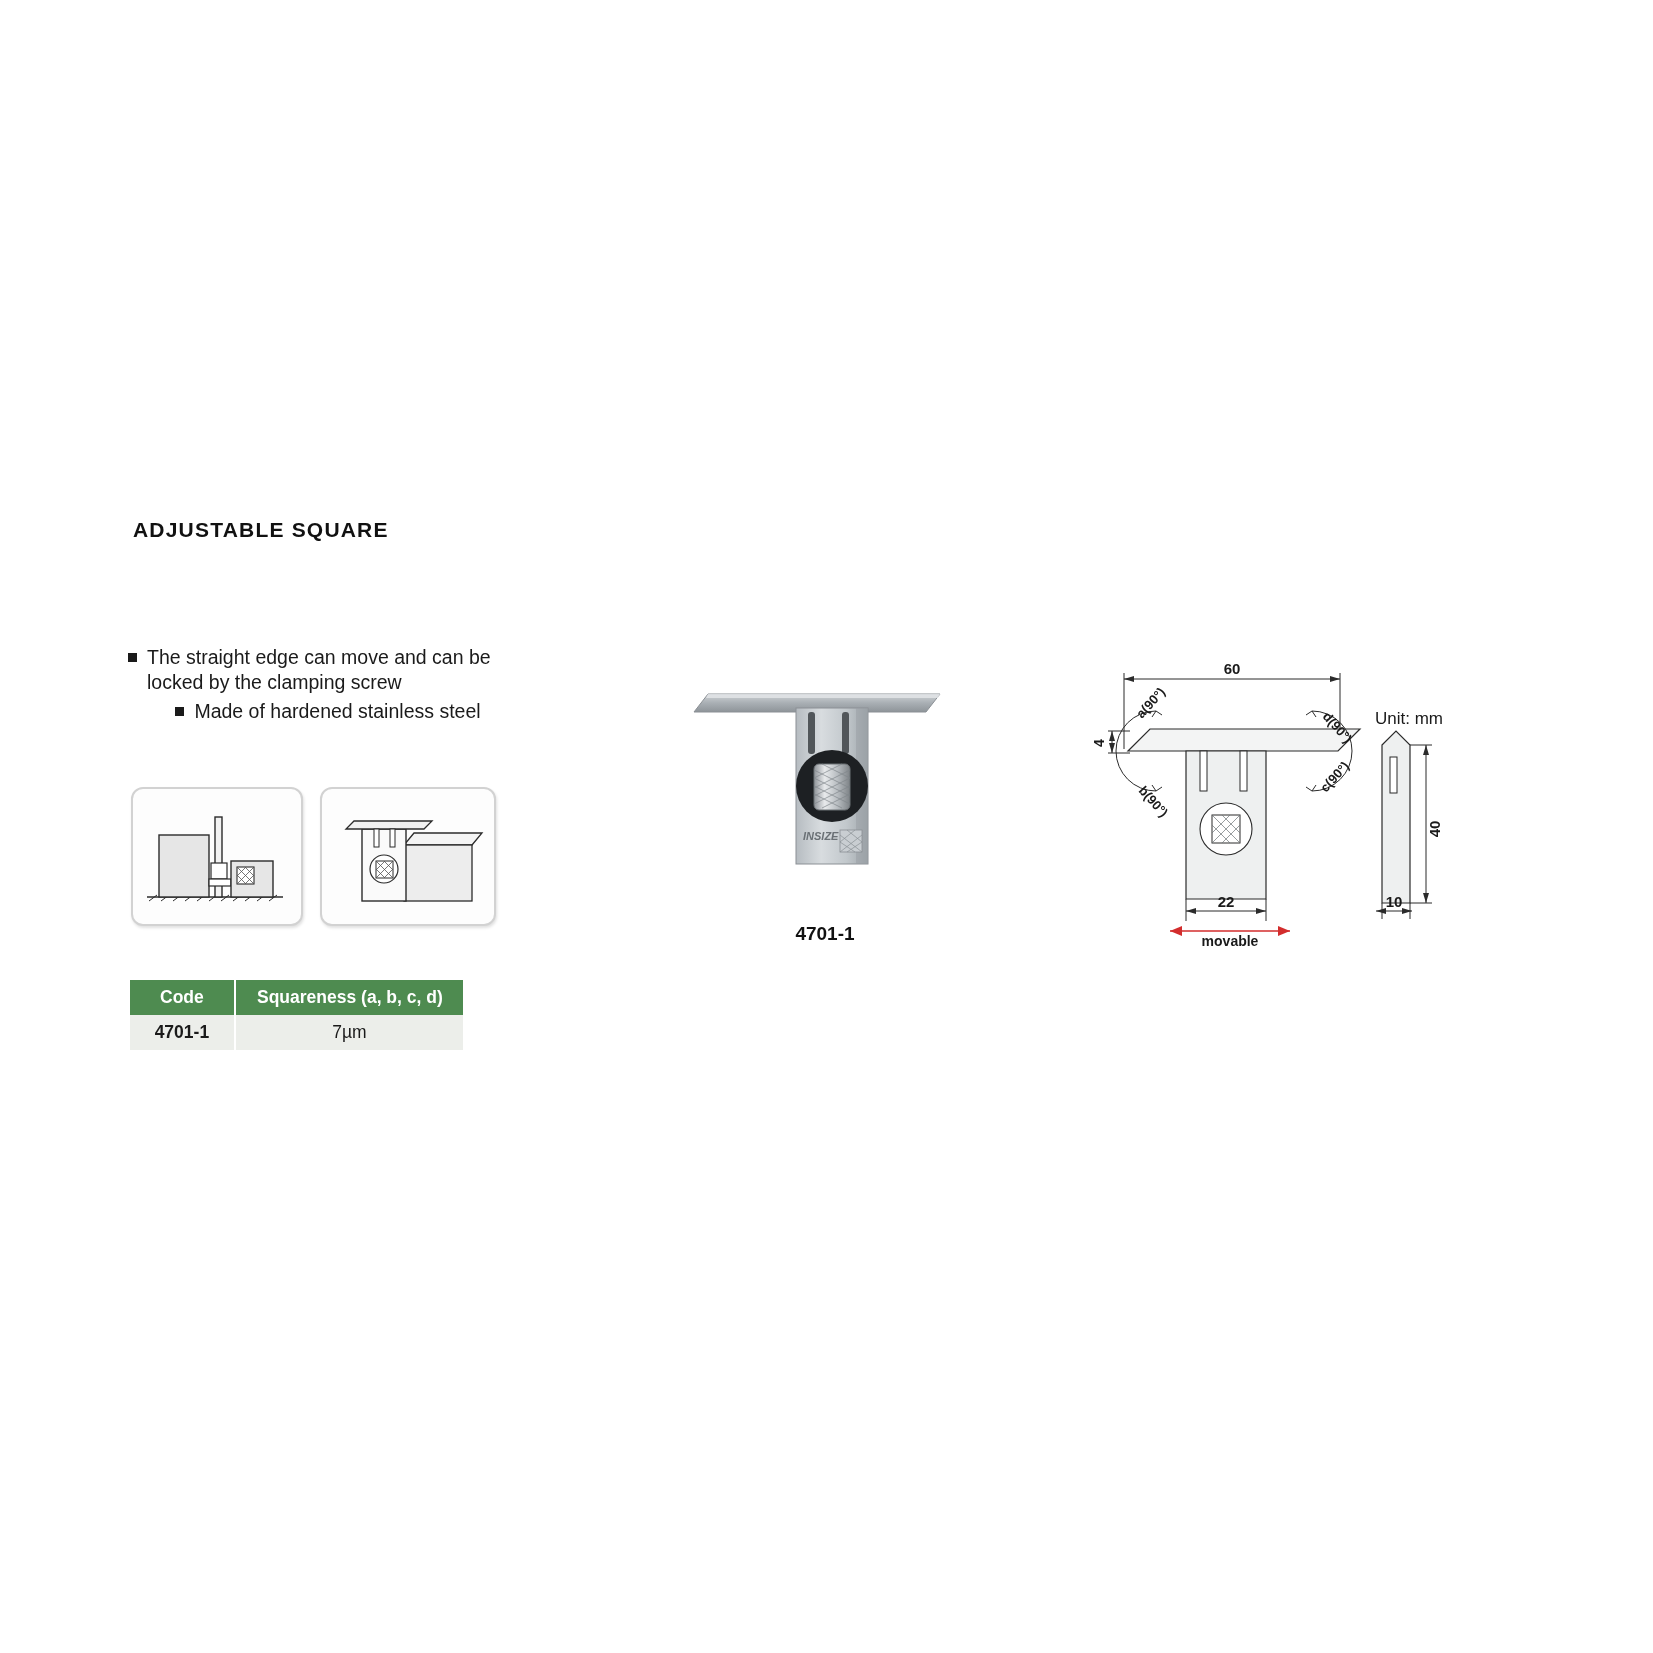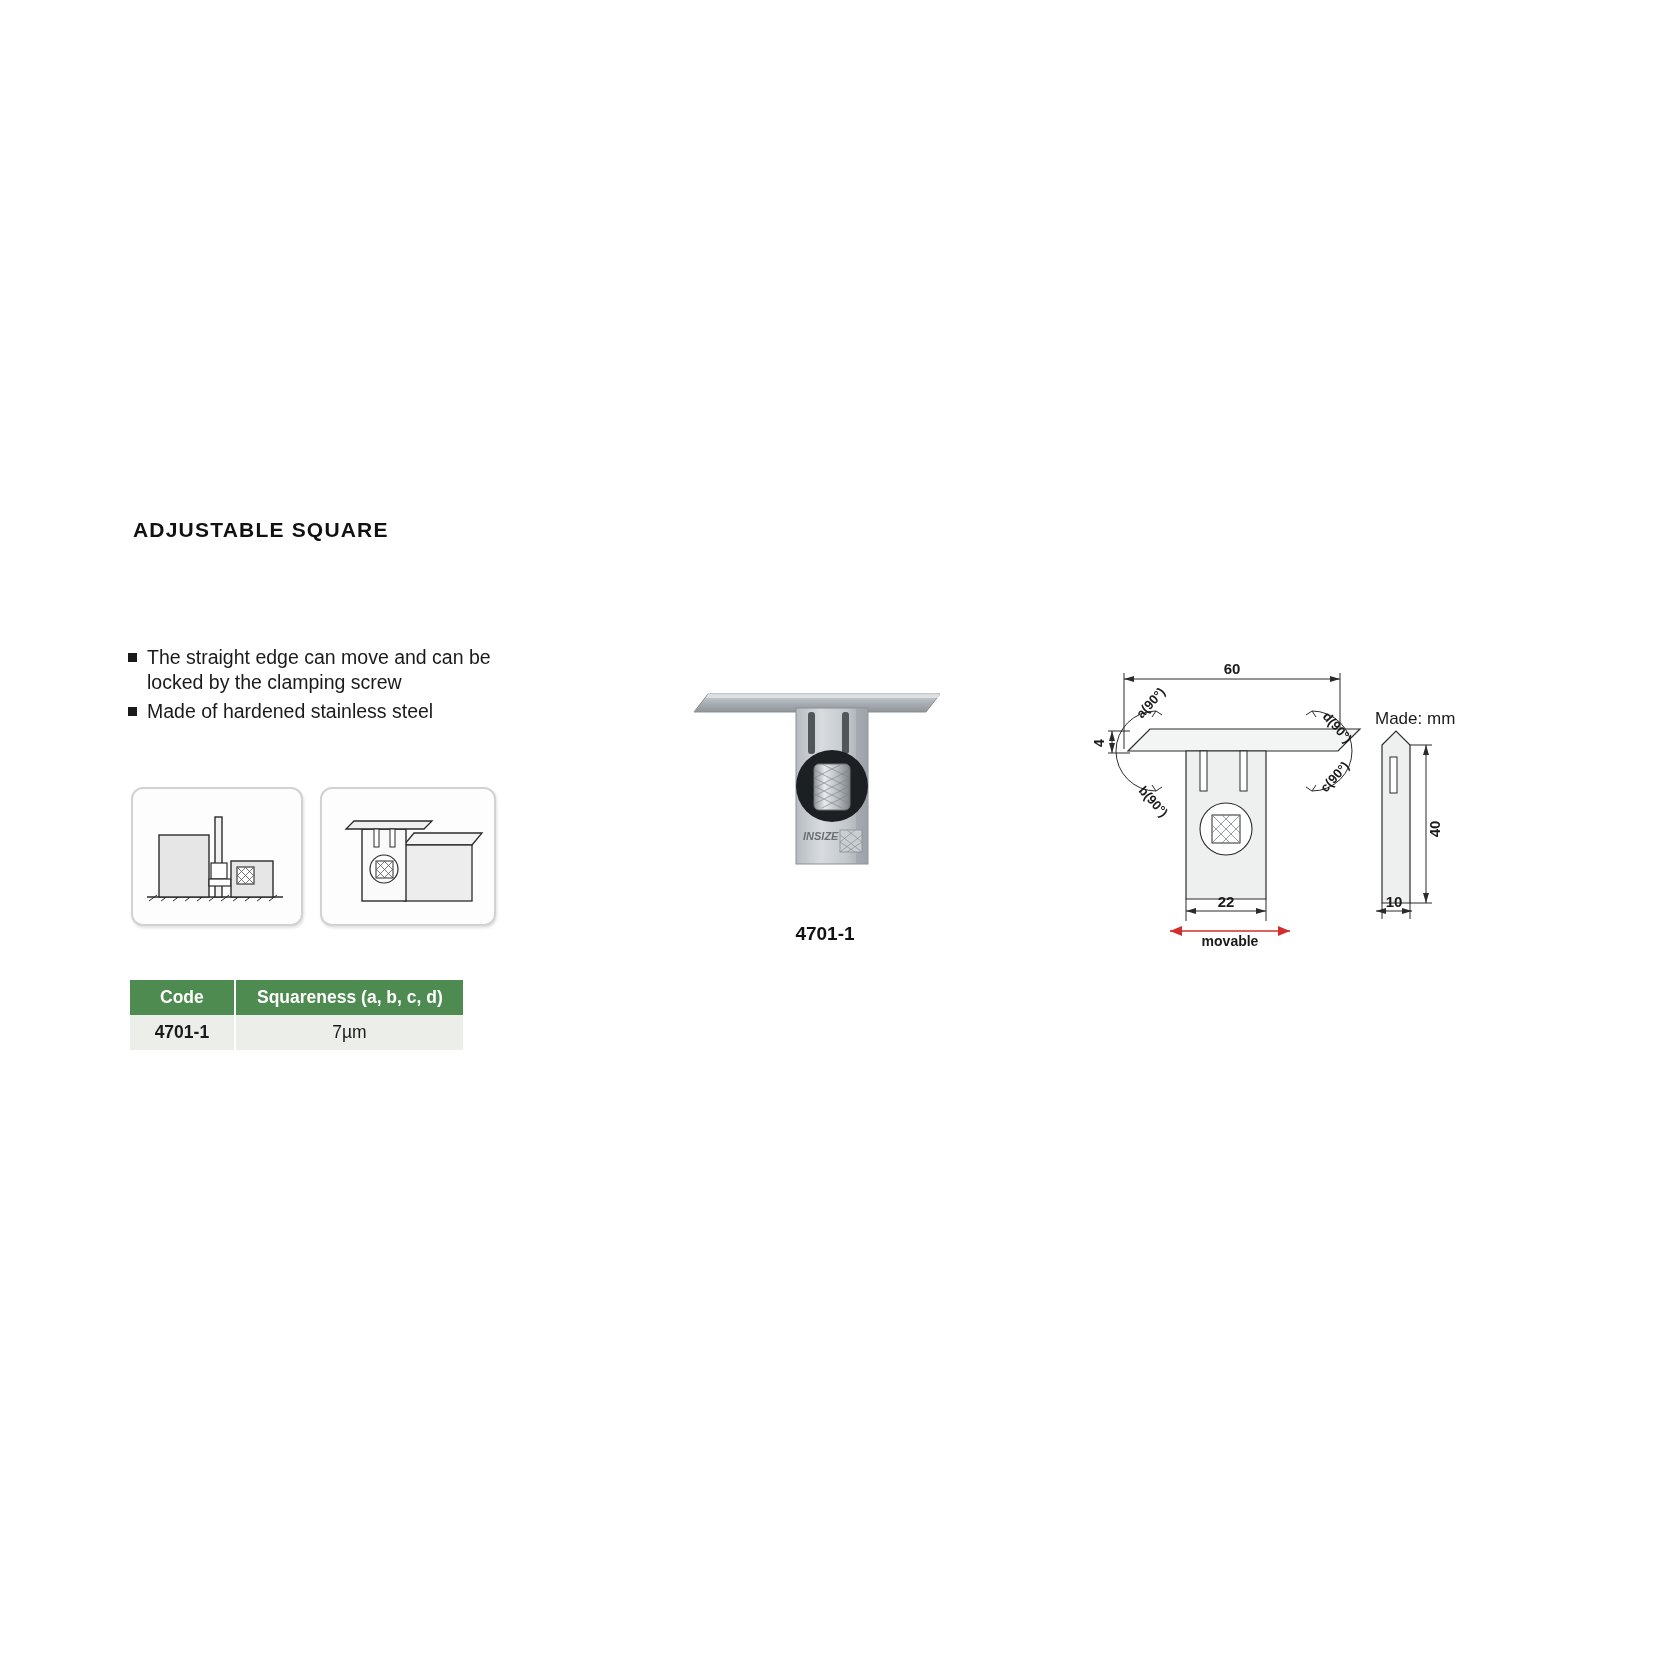--- a/index.html
+++ b/index.html
@@ -31,20 +31,21 @@
   #features {
     position: absolute;
     left: 128px;
     top: 645px;
     width: 400px;
   }
   .feature-item {
     display: flex;
     align-items: flex-start;
     margin-bottom: 4px;
+    justify-content: center;
   }
   .feature-bullet {
     width: 9px;
     height: 9px;
     background: #1a1a1a;
     margin-top: 8px;
     margin-right: 10px;
     flex: 0 0 auto;
   }
   .feature-text {
@@ -318,21 +319,21 @@
     <text x="350" y="176" text-anchor="middle" font-family="Liberation Sans, sans-serif" font-size="15" fill="#1a1a1a" transform="rotate(-90 350 176)">40</text>
     <text x="304" y="254" text-anchor="middle" font-family="Liberation Sans, sans-serif" font-size="15" fill="#1a1a1a">10</text>
 
     <text x="52" y="66" font-family="Liberation Sans, sans-serif" font-size="13" fill="#1a1a1a" transform="rotate(-48 52 66)">a(90°)</text>
     <text x="48" y="138" font-family="Liberation Sans, sans-serif" font-size="13" fill="#1a1a1a" transform="rotate(48 48 138)">b(90°)</text>
     <text x="236" y="140" font-family="Liberation Sans, sans-serif" font-size="13" fill="#1a1a1a" transform="rotate(-48 236 140)">c(90°)</text>
     <text x="232" y="64" font-family="Liberation Sans, sans-serif" font-size="13" fill="#1a1a1a" transform="rotate(48 232 64)">d(90°)</text>
   </svg>
 </div>
 
-<div id="unit-label">Made: mm</div>
+<div id="unit-label">Unit: mm</div>
 
 <table id="spec-table">
   <thead>
     <tr>
       <th class="col-code">Code</th>
       <th class="col-sq">Squareness (a, b, c, d)</th>
     </tr>
   </thead>
   <tbody>
     <tr>

